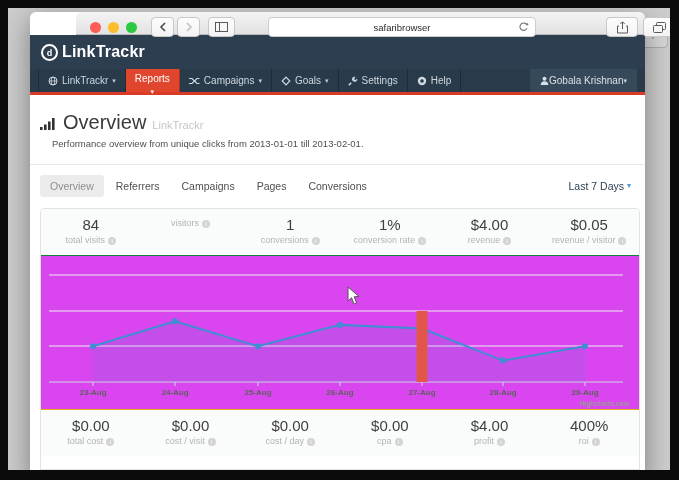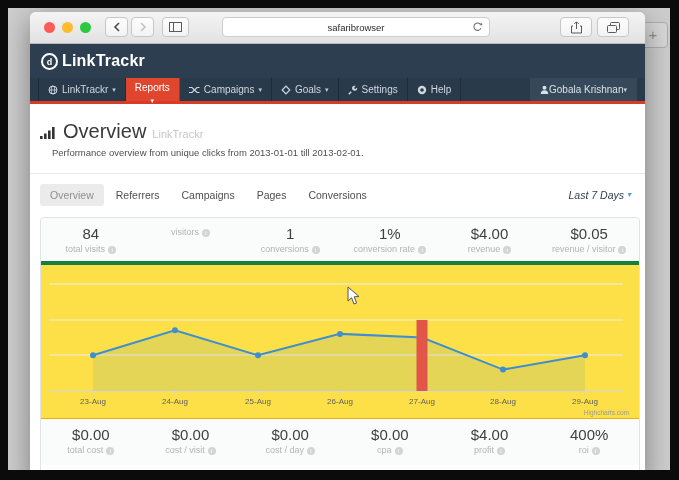--- a/index.html
+++ b/index.html
@@ -2,21 +2,21 @@
 <html><head>
 <meta charset="utf-8">
 <style>
   html,body{margin:0;padding:0;background:#0b0b0b;}
   *{box-sizing:border-box;font-family:"Liberation Sans", sans-serif;}
   .frame{position:relative;width:679px;height:480px;background:#0b0b0b;overflow:hidden;}
   .desktop{position:absolute;left:8px;top:8px;width:662px;height:462px;background:#cdcdcd;overflow:hidden;}
   .newtab{position:absolute;left:630px;top:14px;width:30px;height:26px;background:#d6d6d6;border:1px solid #adadad;border-radius:4px;color:#8b8b8b;font-size:15px;text-align:center;line-height:24px;z-index:1;}
   .window{position:absolute;left:22px;top:4px;width:615px;height:470px;border-radius:6px 6px 0 0;box-shadow:0 8px 28px rgba(0,0,0,.4);z-index:2;background:#fff;}
   
-  .toolbar{position:relative;height:32px;background:linear-gradient(#f4f4f4,#e2e2e2);border-bottom:1px solid #b9b9b9;border-radius:6px 6px 0 0;}
+  .toolbar{position:relative;height:23px;background:linear-gradient(#f4f4f4,#e2e2e2);border-bottom:1px solid #b9b9b9;border-radius:6px 6px 0 0;margin-left:46px;}
   .light{position:absolute;top:10px;width:11px;height:11px;border-radius:50%;}
   .tbtn{position:absolute;top:5px;height:20px;background:linear-gradient(#fdfdfd,#f3f3f3);border:1px solid #c7c7c7;border-radius:4px;display:flex;align-items:center;justify-content:center;}
   .addr{position:absolute;left:192px;top:5px;width:268px;height:20px;background:#fff;border:1px solid #ccc;border-radius:4px;display:flex;align-items:center;justify-content:center;font-size:9.5px;color:#2b2b2b;}
   .addr .reload{position:absolute;right:6px;top:3px;}
   
   .apphead{height:34px;background:#2d3e50;display:flex;align-items:center;padding:0 10px;}
   .logo{display:flex;align-items:center;color:#fff;font-size:16px;font-weight:bold;letter-spacing:.2px;}
   .appnav{height:23px;background:#293a4b;display:flex;align-items:stretch;padding-left:8px;position:relative;}
   .nav-item{display:flex;align-items:center;gap:4px;padding:0 9px;font-size:10px;color:#cfd8e0;border-right:1px solid rgba(0,0,0,.25);cursor:default;}
   .nav-item:first-child{border-left:1px solid rgba(0,0,0,.25);}
@@ -28,31 +28,31 @@
   .content{position:relative;height:394px;background:#fff;}
   .titleblock{position:absolute;left:10px;top:16px;}
   .titlerow{display:flex;align-items:flex-end;gap:6px;}
   .pagetitle{font-size:20px;color:#3a3a3a;}
   .titlesuffix{font-size:11px;color:#c6c6c6;padding-bottom:3px;}
   .subtitle{font-size:9.5px;color:#4f4f4f;margin-top:4px;padding-left:12px;}
   .divider{position:absolute;left:0;top:69px;width:615px;height:1px;background:#e8e8e8;}
   .tabsrow{position:absolute;left:10px;top:80px;display:flex;gap:2px;}
   .tab{padding:5px 10px;font-size:10.5px;color:#4f4f4f;border-radius:3px;}
   .tab.active{background:#ebebeb;color:#8f8f8f;}
-  .range{position:absolute;right:14px;top:85px;font-size:10.5px;color:#2d3e50;display:flex;align-items:center;gap:3px;font-style:italic;}
+  .range{position:absolute;right:14px;top:85px;font-size:10.5px;color:#2d3e50;display:flex;align-items:center;gap:3px;}
   .range .caret{color:#3c8dd0;font-size:8px;}
   .panel{position:absolute;left:10px;top:113px;width:600px;height:262px;border:1px solid #e2e2e2;border-radius:4px 4px 0 0;background:#fff;}
   .statsrow{display:flex;height:47px;background:#fafbfb;}
-  .statsrow.top{border-bottom:4px solid #15803d;border-radius:4px 4px 0 0;}
+  .statsrow.top{border-bottom:1px solid #15803d;border-radius:4px 4px 0 0;}
   .statsrow.bottom{border-top:1px solid #eab308;}
   .stat{flex:1;text-align:center;padding-top:7px;}
   .stat-value{font-size:15px;color:#3f3f3f;}
   .stat-label{font-size:9px;color:#b3b3b3;margin-top:2px;}
   .info-dot{display:inline-block;width:8px;height:8px;border-radius:50%;background:#d4d4d4;color:#fff;font-size:6px;line-height:8px;text-align:center;margin-left:3px;vertical-align:0.5px;}
-  .chartwrap{height:153px;background:#fde047;position:relative;}
+  .chartwrap{height:153px;background:#d946ef;position:relative;font-weight:bold;}
   .cursor{position:absolute;left:347px;top:286px;z-index:50;pointer-events:none;}
   svg{display:block;}
 </style>
 </head>
 <body>
 
 <div class="frame">
   <div class="desktop">
 
     <div class="newtab"><span>+</span></div>

